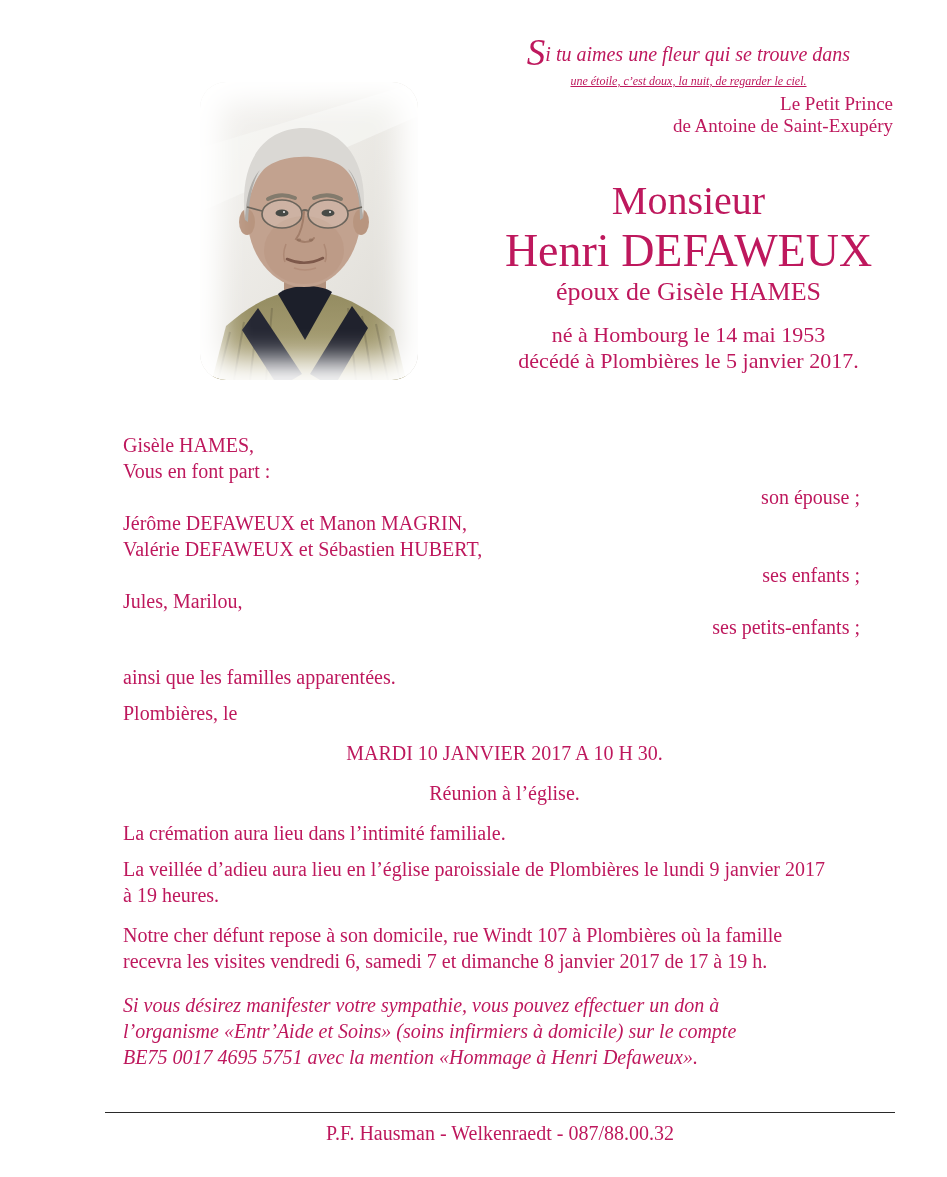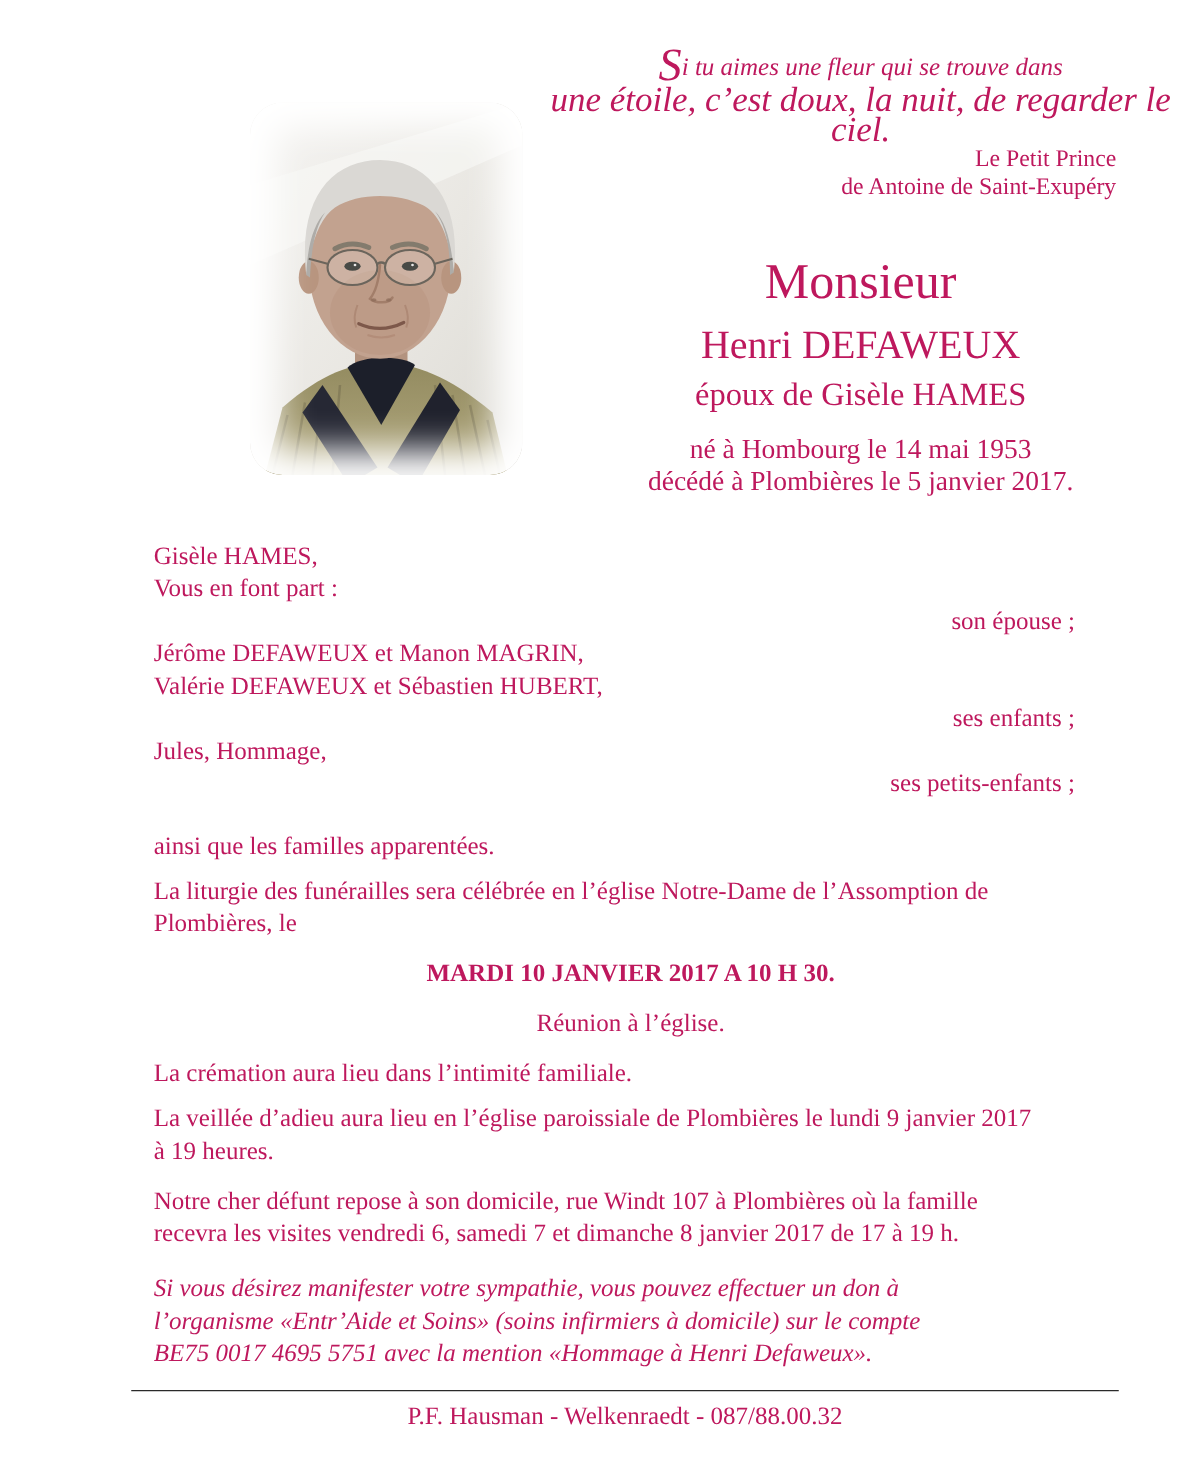--- a/index.html
+++ b/index.html
@@ -45,36 +45,37 @@
     font-size: 20px;
     line-height: 30px;
   }
   .quote-initial {
     font-size: 37px;
     line-height: 30px;
     vertical-align: -4px;
   }
   .quote-line2 {
     font-style: italic;
-    font-size: 28px;
+    font-size: 12px;
     line-height: 24px;
+    text-decoration: underline;
   }
   .quote-source, .quote-author {
     font-size: 19px;
     line-height: 22px;
     text-align: right;
     padding-right: 54px;
   }
   .deceased-title {
     margin-top: 40px;
     font-size: 40px;
     line-height: 48px;
   }
   .deceased-name {
-    font-size: 32px;
+    font-size: 46px;
     line-height: 52px;
     text-align: center;
   }
   .deceased-spouse {
     font-size: 26px;
     line-height: 29px;
   }
   .deceased-birth {
     margin-top: 16px;
     font-size: 22px;
@@ -98,21 +99,21 @@
   .line { white-space: nowrap; }
   .relation {
     text-align: right;
     padding-right: 26px;
   }
   .mt18 { margin-top: 18px; }
   .mt24 { margin-top: 24px; }
   .mt14 { margin-top: 14px; }
   .mt10 { margin-top: 10px; }
   .centered { text-align: center; }
-  .bold { font-weight: bold; }
+  .bold { font-weight: normal; }
   .italic-block {
     margin-top: 18px;
     font-style: italic;
     text-align: left;
   }
 
   
   .footer-divider {
     position: absolute;
     left: 105px;
@@ -224,27 +225,26 @@
   <div class="body-block">
     <div class="line mt18">Gisèle HAMES,</div>
 
     <div class="line">Vous en font part :</div>
     <div class="line relation">son épouse ;</div>
 
     <div class="line">Jérôme DEFAWEUX et Manon MAGRIN,</div>
     <div class="line">Valérie DEFAWEUX et Sébastien HUBERT,</div>
     <div class="line relation">ses enfants ;</div>
 
-    <div class="line">Jules, Hommage,</div>
+    <div class="line">Jules, Marilou,</div>
     <div class="line relation">ses petits-enfants ;</div>
 
     <div class="line mt24">ainsi que les familles apparentées.</div>
 
     <div class="mt10">
-      <div class="line">La liturgie des funérailles sera célébrée en l’église Notre-Dame de l’Assomption de</div>
       <div class="line">Plombières, le</div>
     </div>
 
     <div class="line mt14 centered bold">MARDI 10 JANVIER 2017 A 10 H 30.</div>
 
     <div class="line mt14 centered">Réunion à l’église.</div>
 
     <div class="line mt14">La crémation aura lieu dans l’intimité familiale.</div>
 
     <div class="mt10">

